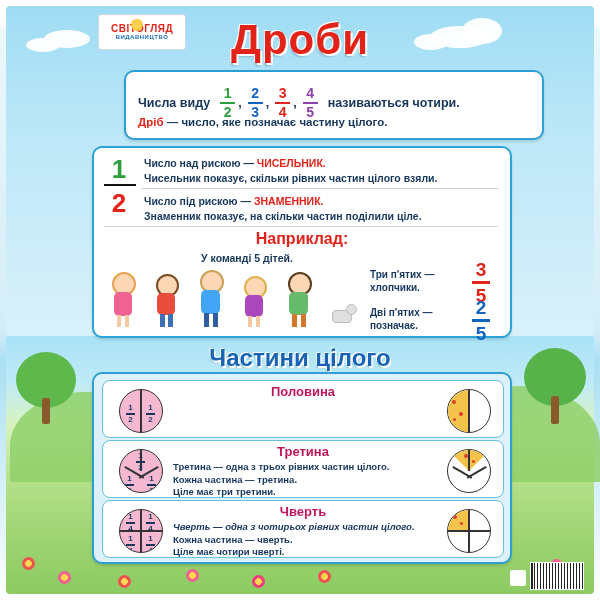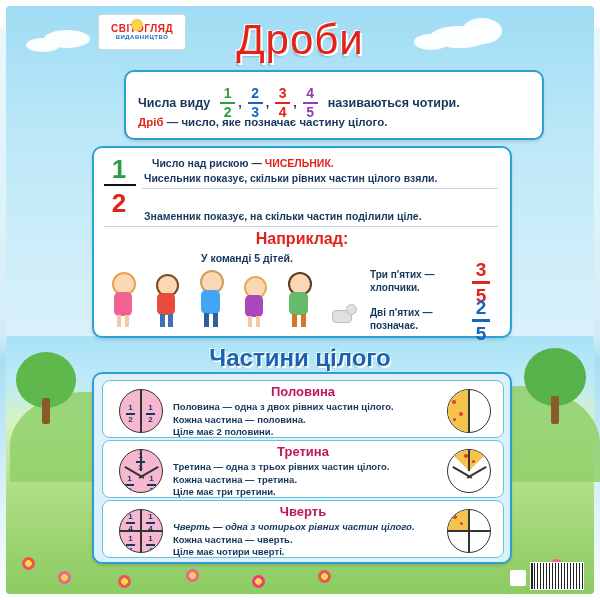--- a/index.html
+++ b/index.html
@@ -38,21 +38,21 @@
   }
   .logo .l1{color:#e2231a;font-size:10px;font-weight:bold;letter-spacing:.5px;}
   .logo .l2{color:#1d6fb8;font-size:6px;font-weight:bold;letter-spacing:.5px;}
   .logo .sun{
     position:absolute;left:32px;top:4px;width:12px;height:12px;border-radius:50%;
     background:radial-gradient(circle,#ffd34d 40%,#f7a81b 100%);
   }
   
   .title{
     position:absolute;left:0;right:0;top:16px;text-align:center;
-    font-size:42px;font-weight:normal;color:#e2231a;
+    font-size:42px;font-weight:bold;color:#e2231a;
     text-shadow:2px 2px 0 #ffffff, -1px -1px 0 #ffffff, 0 3px 2px rgba(0,0,0,.18);
     letter-spacing:1px;
   }
   
   .card{
     position:absolute;background:#ffffff;
     border:2px solid #2aa3d6;border-radius:10px;
     box-shadow:0 2px 3px rgba(0,0,0,.12);
   }
   
@@ -167,27 +167,30 @@
     <div class="c1line2">
       <span class="red">Дріб</span>
       <span>— число, яке позначає частину цілого.</span>
     </div>
   </div>
 
   <div class="card" id="card2">
 
     <div class="bigdigit green" style="position:absolute;left:8px;top:6px;">1</div>
     <div class="hr" style="left:10px;top:36px;width:32px;height:2px;background:#111;"></div>
-    <div class="t" style="position:absolute;left:58px;top:8px;">
+    <div class="t" style="position:absolute;left:50px;top:8px;">
       <span>Число над рискою — </span><span class="red">ЧИСЕЛЬНИК.</span>
     </div>
     <div class="t" style="position:absolute;left:50px;top:23px;">Чисельник показує, скільки рівних частин цілого взяли.</div>
     <div class="hr" style="left:48px;top:40px;width:356px;"></div>
 
     <div class="bigdigit red" style="position:absolute;left:8px;top:40px;">2</div>
+    <div class="t" style="position:absolute;left:50px;top:46px;">
+      <span>Число під рискою — </span><span class="red">ЗНАМЕННИК.</span>
+    </div>
     <div class="t" style="position:absolute;left:50px;top:61px;">Знаменник показує, на скільки частин поділили ціле.</div>
     <div class="hr" style="left:10px;top:78px;width:394px;"></div>
 
     <div class="example">Наприклад:</div>
     <div class="teamcap" style="left:-110px;">У команді 5 дітей.</div>
 
     <div style="position:absolute;left:10px;top:118px;width:250px;height:64px;">
 
       <div style="position:absolute;left:8px;top:6px;width:20px;height:20px;border-radius:50%;background:#fcd7b6;border:2px solid #e8a24f;"></div>
       <div style="position:absolute;left:10px;top:26px;width:18px;height:24px;background:#f06292;border-radius:5px;"></div>
@@ -237,25 +240,20 @@
         <span class="d">5</span>
     </div>
   </div>
 
   <div class="sectitle">Частини цілого</div>
 
   <div class="card" id="panel">
 
     <div class="subcard" style="top:6px;">
       <div class="subtitle">Половина</div>
-      <div class="subbody">
-        <span style="font-weight:bold;color:#16365c;">Половина — одна з двох рівних частин цілого.</span><br>
-        <span>Кожна частина — половина.</span><br>
-        <span>Ціле має 2 половини.</span>
-      </div>
       <div class="pieL" style="background:#f6b8d0;">
         <div class="divline" style="left:20px;top:0;width:1.5px;height:42px;"></div>
         <div class="minif" style="left:6px;top:14px;">
           <span>1</span>
             <span class="b"></span>
             <span>2</span>
         </div>
         <div class="minif" style="left:26px;top:14px;">
           <span>1</span>
             <span class="b"></span>

